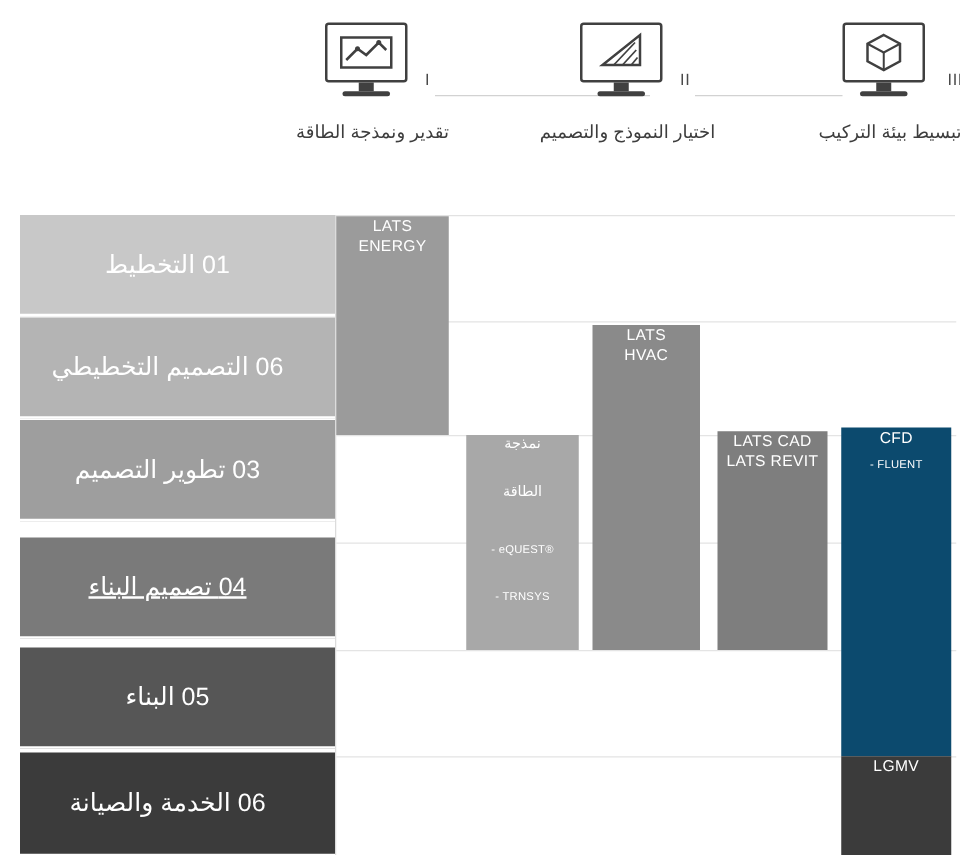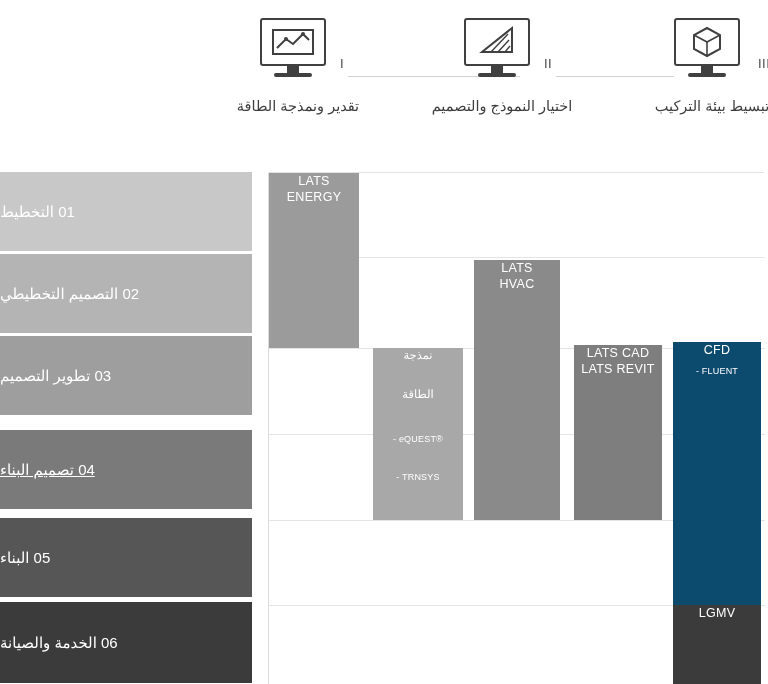--- a/index.html
+++ b/index.html
@@ -86,32 +86,32 @@
     background: #d2d2d2;
     top: 76px;
   }
 
   
   .glyph { position: absolute; left: 22px; top: 0; width: 66px; height: 48px; }
 
   
   .phase {
     position: absolute;
-    left: 0;
+    left: 16px;
     width: 252px;
     height: 81px;
     box-sizing: border-box;
     border-bottom: 2px solid #ffffff;
     display: flex;
     align-items: center;
-    justify-content: flex-end;
+    justify-content: center;
     padding-right: 16px;
     direction: rtl;
     color: #ffffff;
-    font-size: 15px;
+    font-size: 20px;
   }
 
   
   #grid {
     position: absolute;
     left: 268px;
     top: 172px;
     width: 496px;
     height: 512px;
     border-left: 1px solid #dcdcdc;
@@ -203,21 +203,21 @@
       <div class="monitor-base"></div>
     </div>
     <div class="roman" style="left:146px;">III</div>
     <div class="hdr-label">تبسيط بيئة التركيب</div>
   </div>
 
   <div class="phase" style="top:172px; background:#c8c8c8;">
     <span>01 التخطيط</span>
   </div>
   <div class="phase" style="top:254px; background:#b4b4b4;">
-    <span>02 التصميم التخطيطي</span>
+    <span>06 التصميم التخطيطي</span>
   </div>
   <div class="phase" style="top:336px; background:#9e9e9e;">
     <span>03 تطوير التصميم</span>
   </div>
   <div class="phase" style="top:430px; background:#7a7a7a;text-decoration:underline;">
     <span>04 تصميم البناء</span>
   </div>
   <div class="phase" style="top:518px; background:#565656;">
     <span>05 البناء</span>
   </div>

